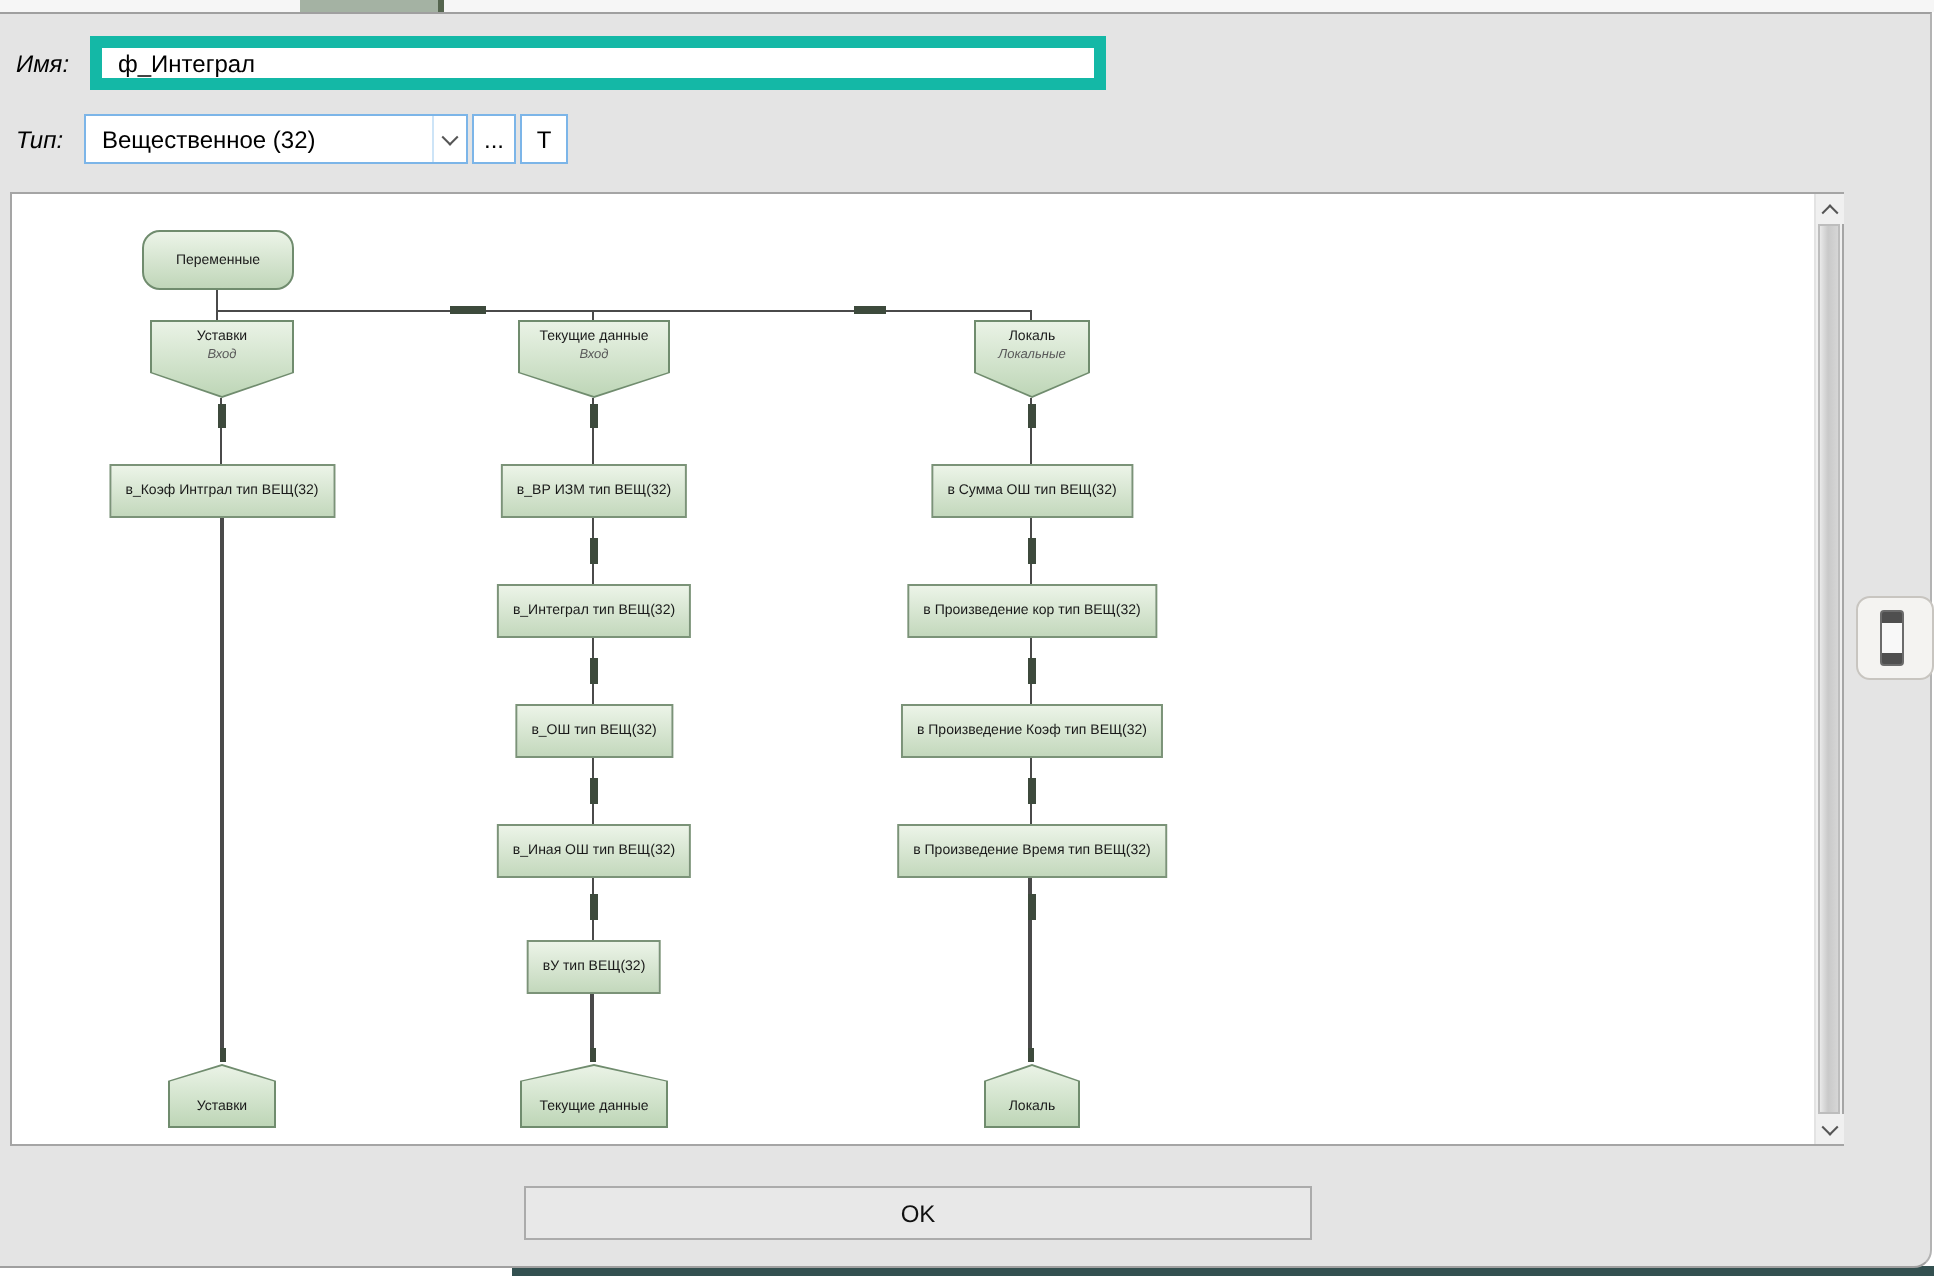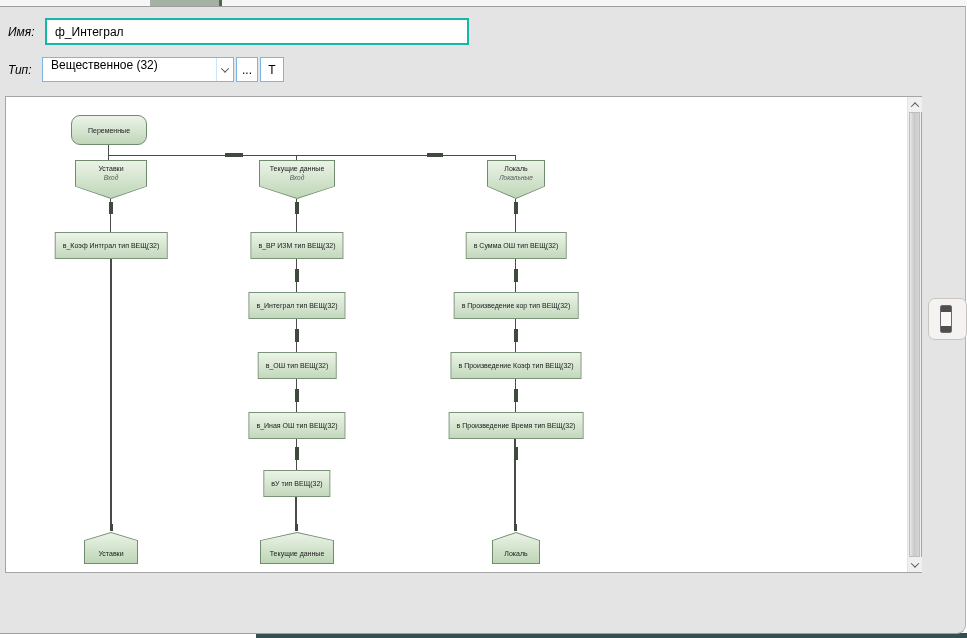--- a/index.html
+++ b/index.html
@@ -12,24 +12,24 @@
 
   
   .teal-strip { position:absolute; left:256px; top:633px; width:711px; height:5px; background:#335050; z-index:0; }
 
   .dialog { position:absolute; left:0; top:6px; width:966px; height:628px; background:#e4e4e4;
             border-top:1px solid #9f9f9f; border-right:1px solid #b3b3b3; border-bottom:1px solid #9f9f9f;
             border-bottom-right-radius:9px; z-index:1; }
 
   
   .form-label { position:absolute; font-size:12px; color:#000;font-style:italic; }
-  .name-input { position:absolute; left:45px; top:11px; width:424px; height:27px; border:2px solid #14b8a6;
+  .name-input { position:absolute; left:45px; top:11px; width:508px; height:27px; border:6px solid #14b8a6;
                 background:#fff; font-size:12px; font-family:"Liberation Sans",sans-serif; padding:0 8px; color:#000; }
   .type-combo { position:absolute; left:42px; top:50px; width:192px; height:25px; border:1px solid #7cb5e8;
-                background:#fff; display:flex; }
+                background:#fff; display:flex; align-items:center; }
   .type-combo .txt { flex:1; font-size:12px; padding-left:8px; color:#000; white-space:nowrap; overflow:hidden; }
   .combo-arrow-cell { width:17px; height:100%; border-left:1px solid #cde4f7; display:flex; align-items:center; justify-content:center; }
   .chev-down { width:6px; height:6px; border-right:1.4px solid #555; border-bottom:1.4px solid #555;
                transform:rotate(45deg) translate(-1px,-1px); }
   .chev-up { width:6px; height:6px; border-right:1.4px solid #555; border-bottom:1.4px solid #555;
              transform:rotate(-135deg) translate(-1px,-1px); }
   .mini-btn { position:absolute; top:50px; height:25px; border:1px solid #7cb5e8; background:#fff;
               font-size:12px; color:#000; display:flex; align-items:center; justify-content:center; cursor:default; }
 
   
@@ -223,19 +223,22 @@
         <div class="vs-btn" style="top:0;">
           <span class="chev-up"></span>
         </div>
         <div class="vs-thumb"></div>
         <div class="vs-btn" style="bottom:0;">
           <span class="chev-down"></span>
         </div>
       </div>
     </div>
 
+    <div class="footer">
+      <button class="ok-button">OK</button>
+    </div>
   </div>
 
   <div class="side-handle">
     <div class="handle-pill"></div>
   </div>
 
 </div>
 
 </body></html>

